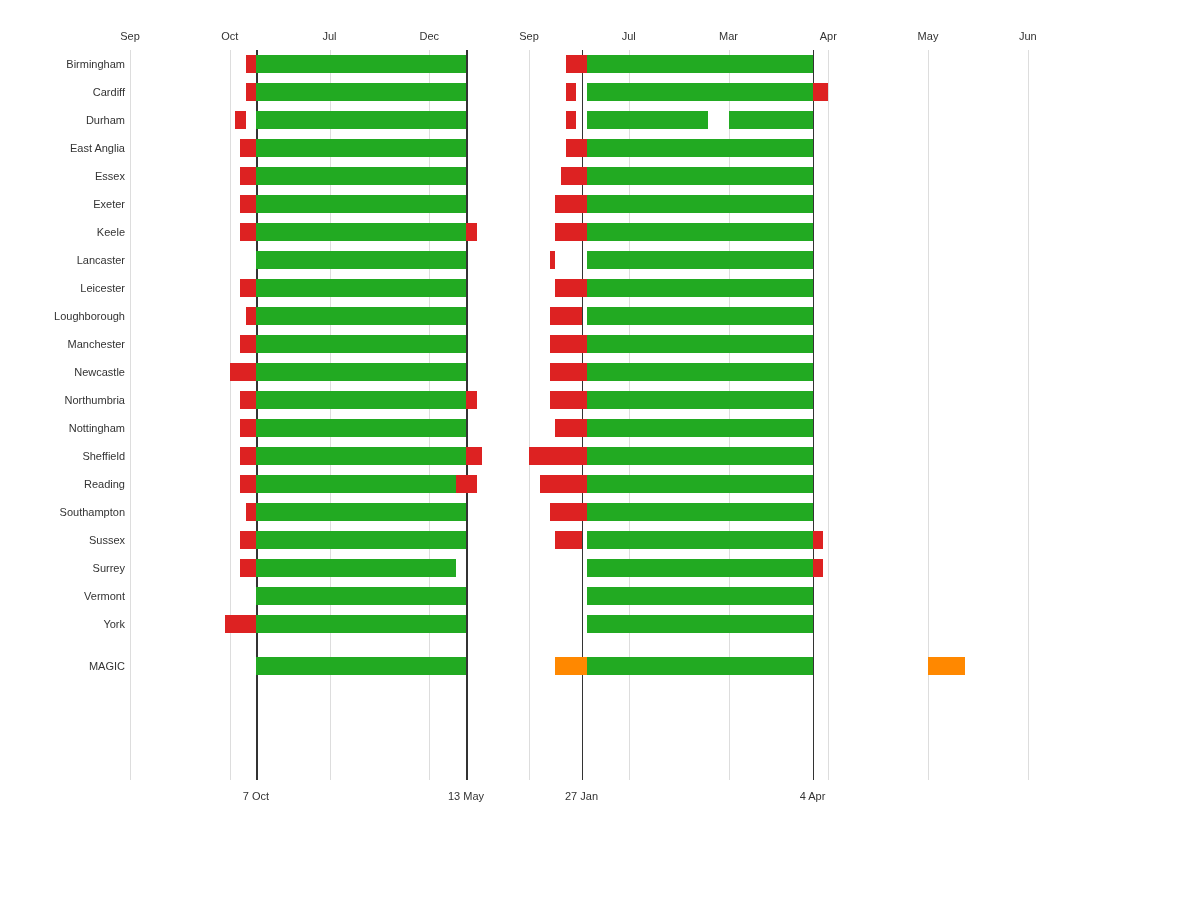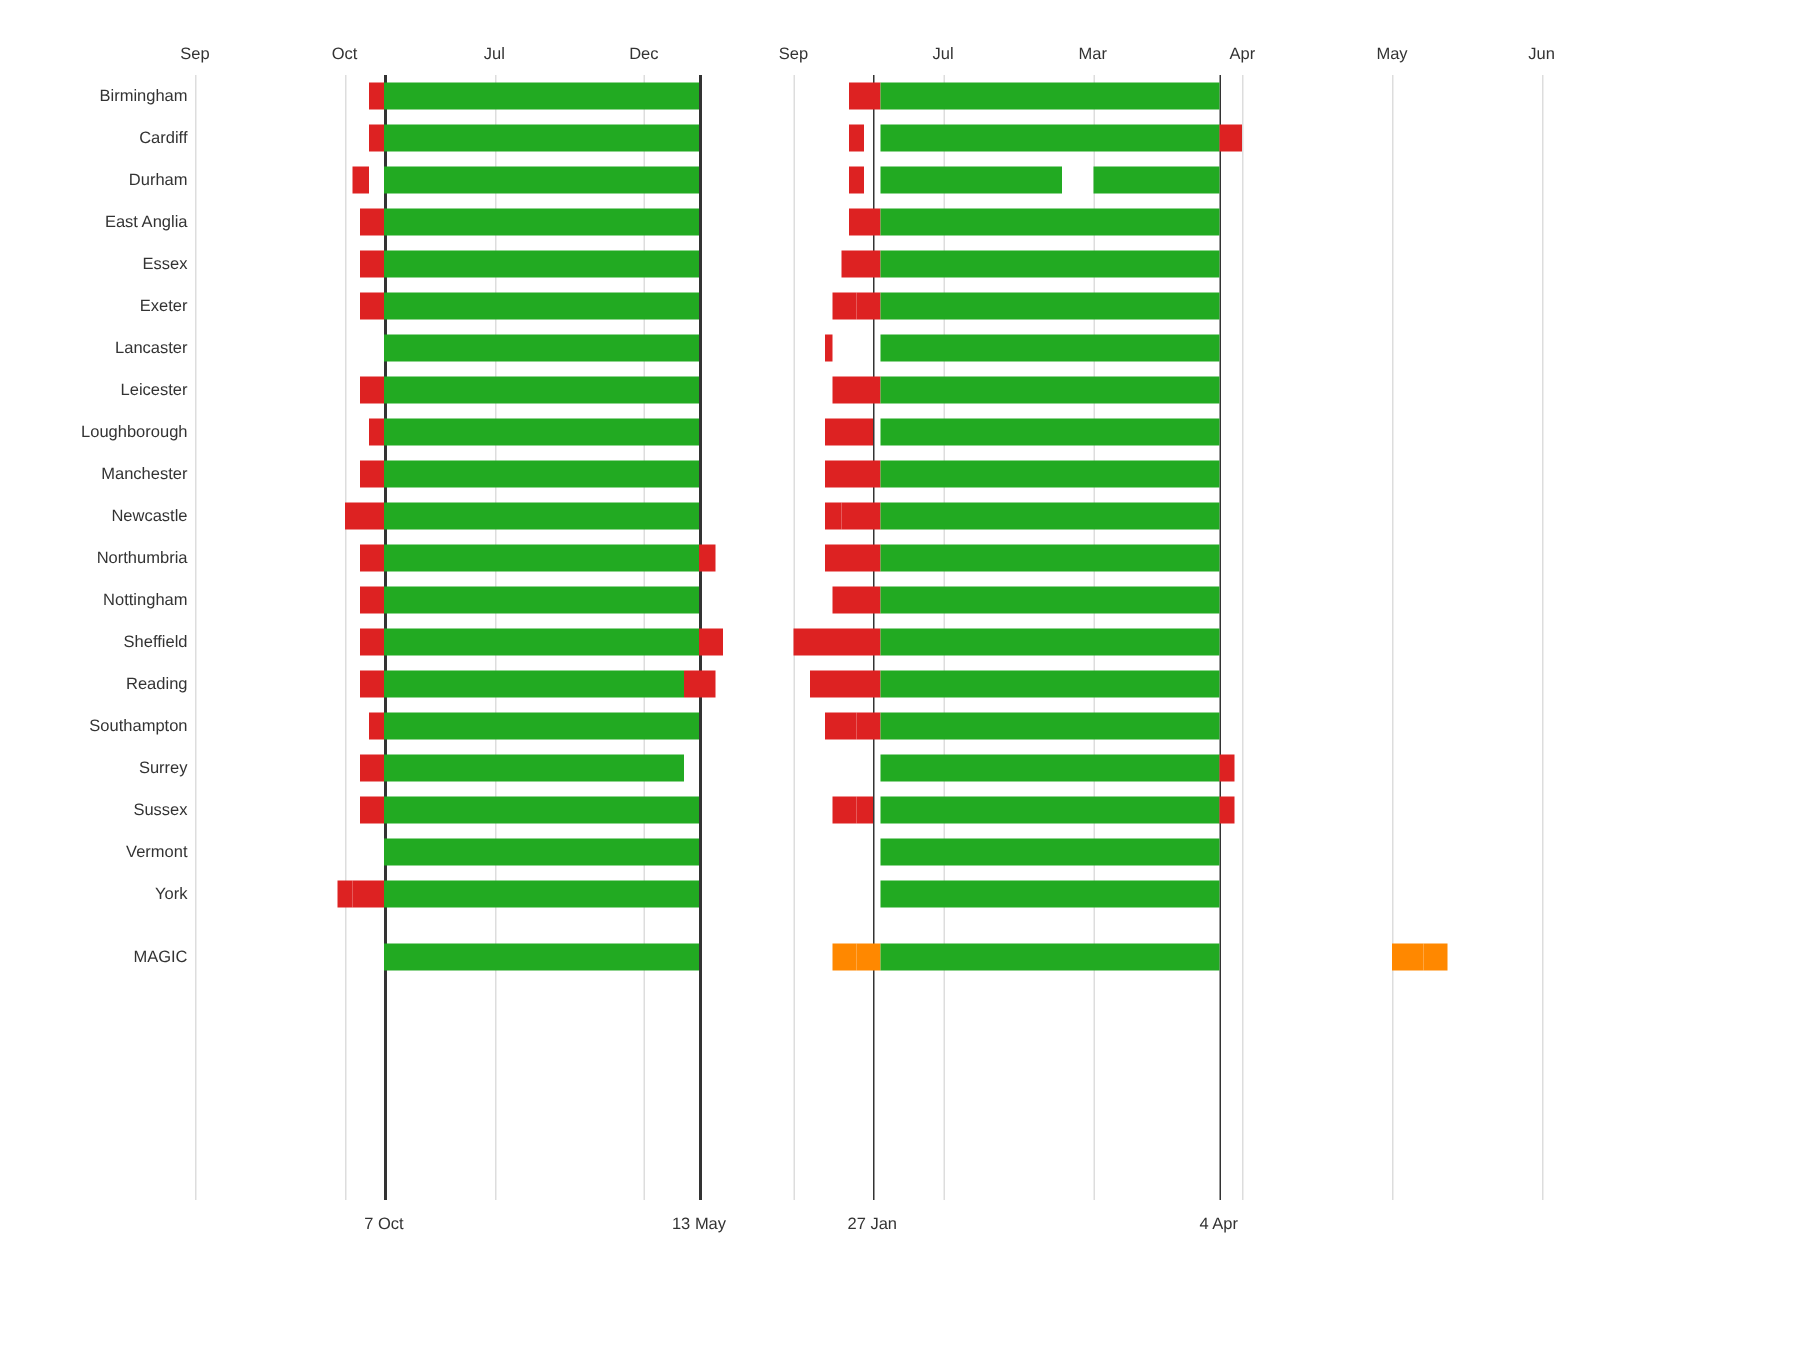--- a/index.html
+++ b/index.html
@@ -1,21 +1,21 @@
 <!DOCTYPE html>
 <html><head>
   <meta charset="utf-8">
   <style>
     * { box-sizing: border-box; margin: 0; padding: 0; }
     body { background: white; font-family: Arial, sans-serif; font-size: 12px; }
     .chart-container {
       width: 1200px;
       height: 900px;
       position: relative;
-      padding: 30px 20px 60px 130px;
+      padding: 30px 20px 80px 130px;
     }
     .chart-area {
       position: relative;
       width: 100%;
       height: 100%;
     }
     .month-labels {
       position: absolute;
       top: 0;
       left: 0;
@@ -178,20 +178,31 @@
           <div class="row-bars">
             <div class="bar red" style="left: 10.5%; width: 1.5%;"></div>
             <div class="bar green" style="left: 12%; width: 20%;"></div>
             <div class="bar red" style="left: 40.5%; width: 1.5%;"></div>
             <div class="bar red" style="left: 42%; width: 1.5%;"></div>
             <div class="bar green" style="left: 43.5%; width: 20.5%;"></div>
             <div class="bar green" style="left: 64%; width: 1%;"></div>
           </div>
         </div>
         <div class="row">
+          <span class="row-label">Keele</span>
+          <div class="row-bars">
+            <div class="bar red" style="left: 10.5%; width: 1.5%;"></div>
+            <div class="bar green" style="left: 12%; width: 20%;"></div>
+            <div class="bar red" style="left: 32%; width: 1%;"></div>
+            <div class="bar red" style="left: 40.5%; width: 3%;"></div>
+            <div class="bar green" style="left: 43.5%; width: 20.5%;"></div>
+            <div class="bar green" style="left: 64%; width: 1%;"></div>
+          </div>
+        </div>
+        <div class="row">
           <span class="row-label">Lancaster</span>
           <div class="row-bars">
             <div class="bar green" style="left: 12%; width: 20%;"></div>
             <div class="bar red" style="left: 40%; width: 0.5%;"></div>
             <div class="bar green" style="left: 43.5%; width: 21.5%;"></div>
           </div>
         </div>
         <div class="row">
           <span class="row-label">Leicester</span>
           <div class="row-bars">
@@ -279,35 +290,35 @@
           <span class="row-label">Southampton</span>
           <div class="row-bars">
             <div class="bar red" style="left: 11%; width: 1%;"></div>
             <div class="bar green" style="left: 12%; width: 20%;"></div>
             <div class="bar red" style="left: 40%; width: 2%;"></div>
             <div class="bar red" style="left: 42%; width: 1.5%;"></div>
             <div class="bar green" style="left: 43.5%; width: 21.5%;"></div>
           </div>
         </div>
         <div class="row">
-          <span class="row-label">Surrey</span>
-          <div class="row-bars">
-            <div class="bar red" style="left: 10.5%; width: 1.5%;"></div>
-            <div class="bar green" style="left: 12%; width: 19%;"></div>
-            <div class="bar green" style="left: 43.5%; width: 21.5%;"></div>
-            <div class="bar red" style="left: 65%; width: 1%;"></div>
-          </div>
-        </div>
-        <div class="row">
           <span class="row-label">Sussex</span>
           <div class="row-bars">
             <div class="bar red" style="left: 10.5%; width: 1.5%;"></div>
             <div class="bar green" style="left: 12%; width: 20%;"></div>
             <div class="bar red" style="left: 40.5%; width: 1.5%;"></div>
             <div class="bar red" style="left: 42%; width: 1%;"></div>
+            <div class="bar green" style="left: 43.5%; width: 21.5%;"></div>
+            <div class="bar red" style="left: 65%; width: 1%;"></div>
+          </div>
+        </div>
+        <div class="row">
+          <span class="row-label">Surrey</span>
+          <div class="row-bars">
+            <div class="bar red" style="left: 10.5%; width: 1.5%;"></div>
+            <div class="bar green" style="left: 12%; width: 19%;"></div>
             <div class="bar green" style="left: 43.5%; width: 21.5%;"></div>
             <div class="bar red" style="left: 65%; width: 1%;"></div>
           </div>
         </div>
         <div class="row">
           <span class="row-label">Vermont</span>
           <div class="row-bars">
             <div class="bar green" style="left: 12%; width: 20%;"></div>
             <div class="bar green" style="left: 43.5%; width: 21.5%;"></div>
           </div>

